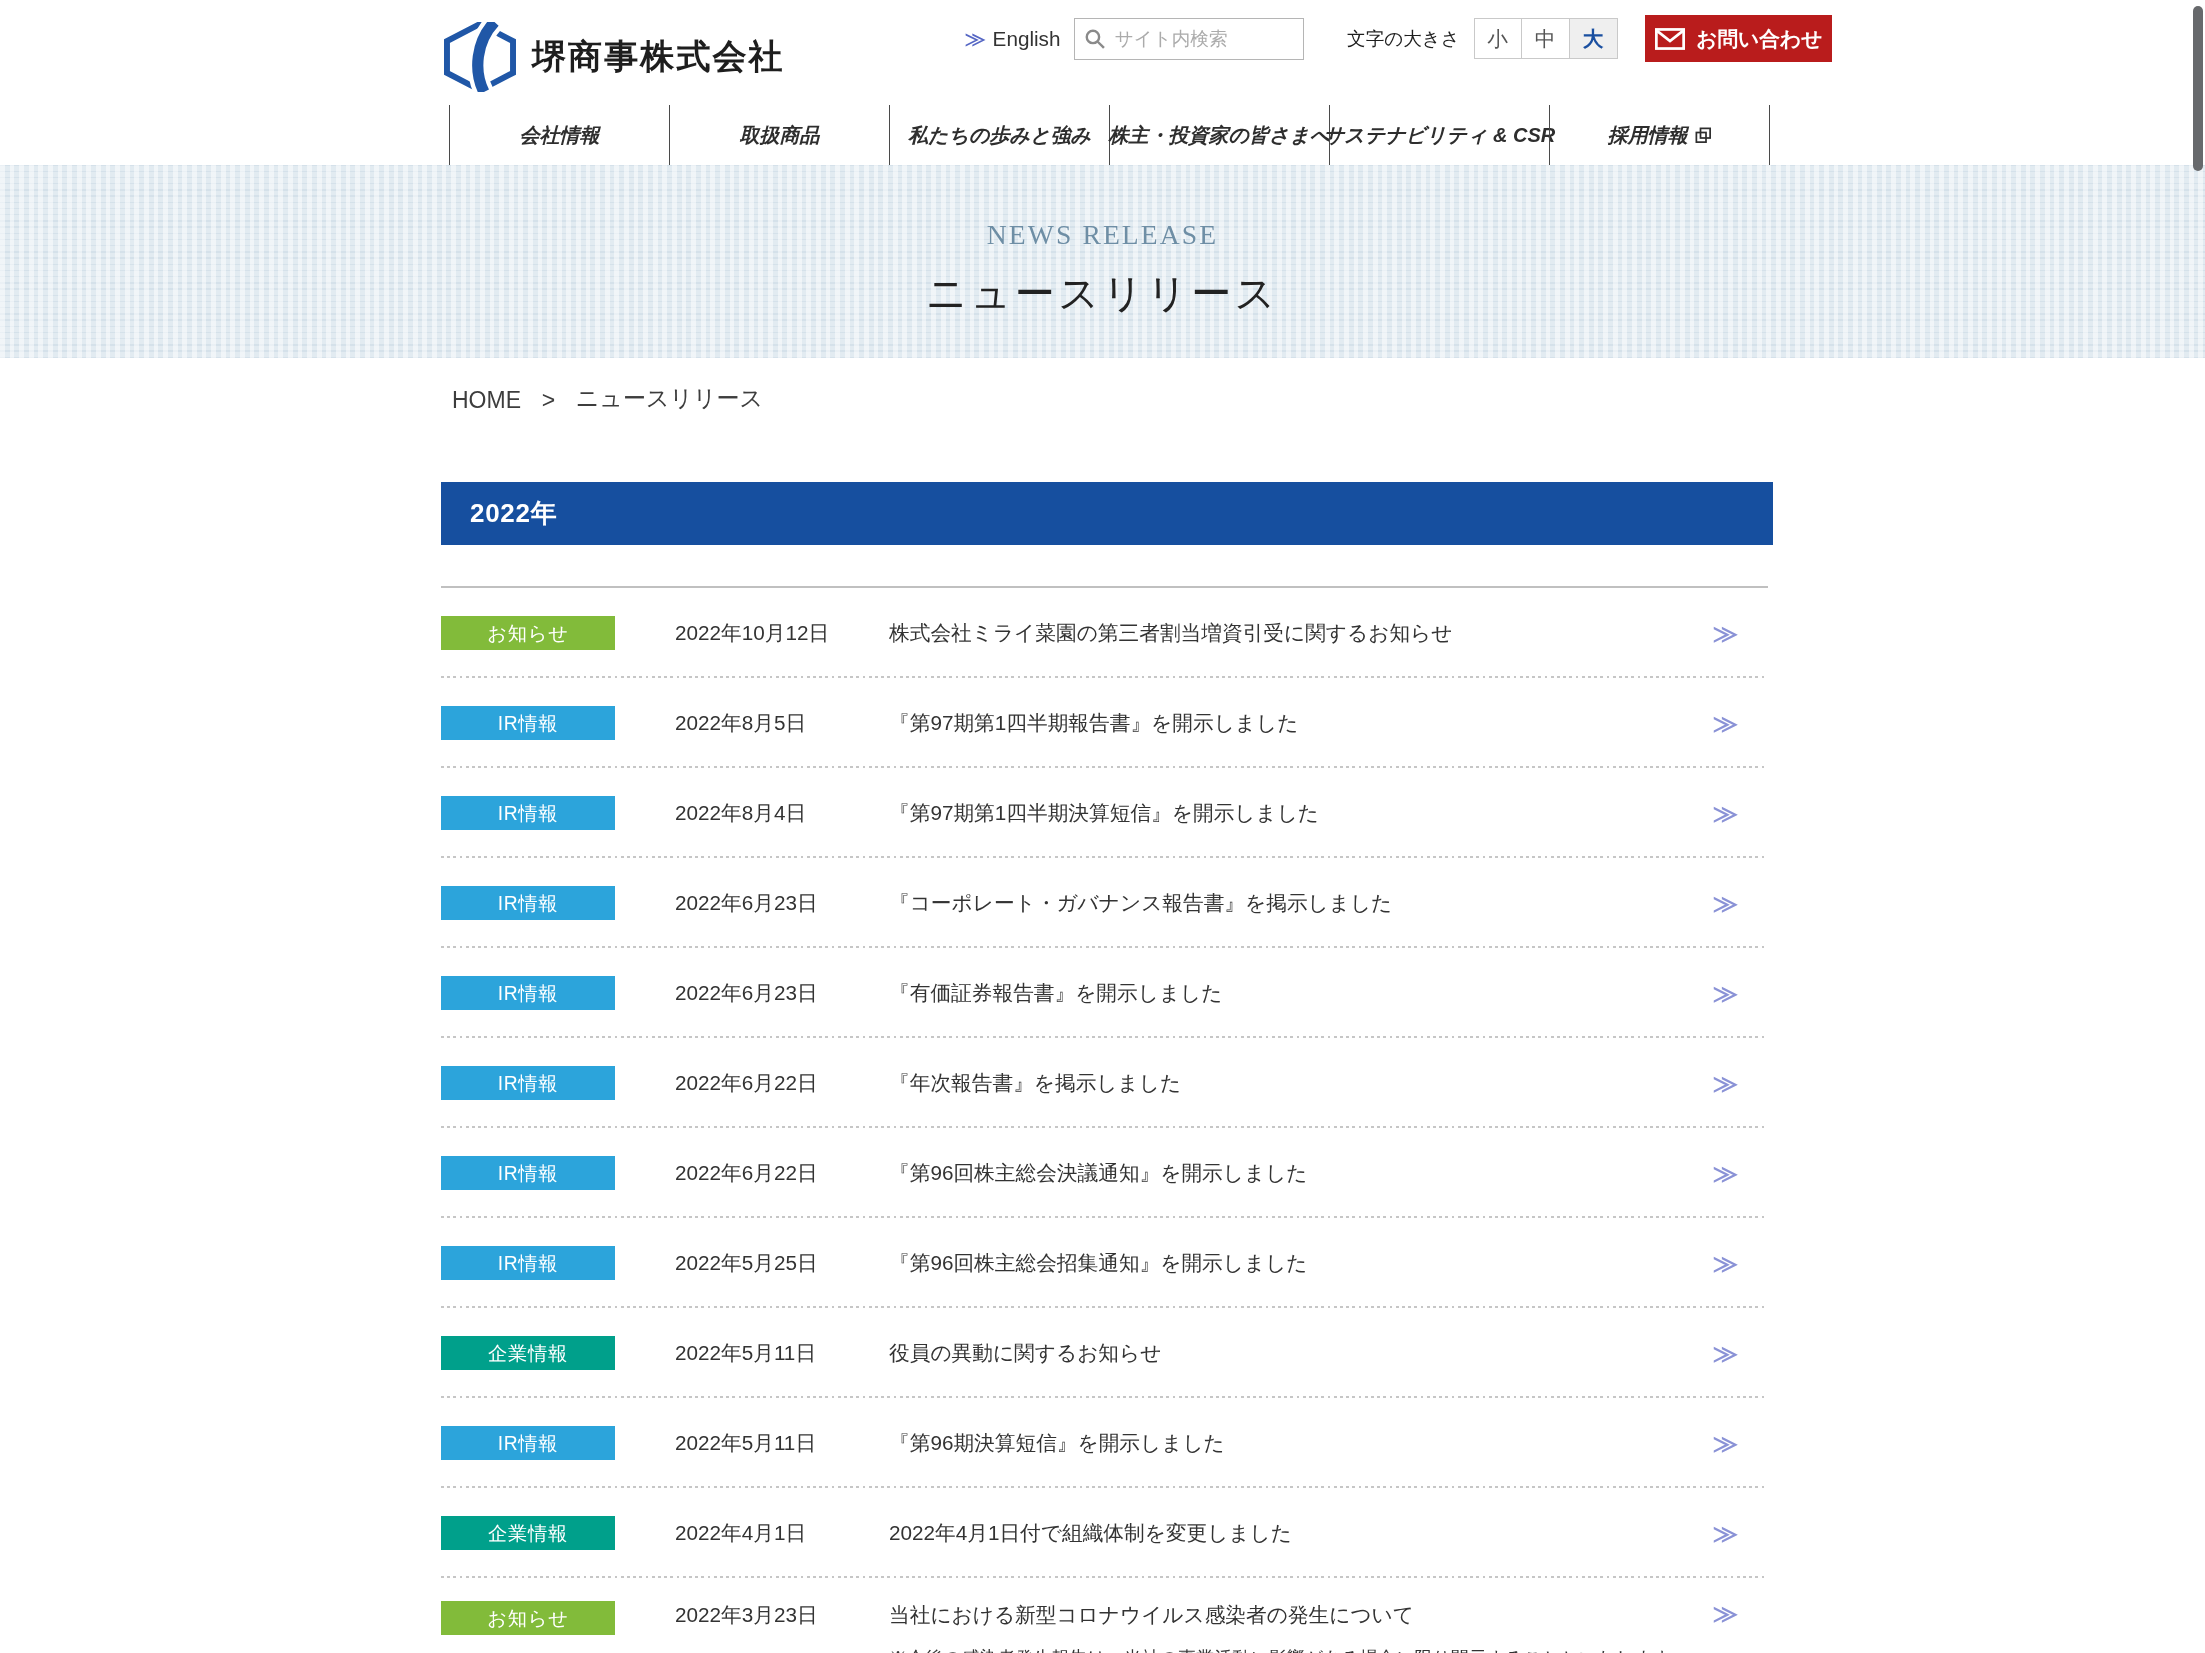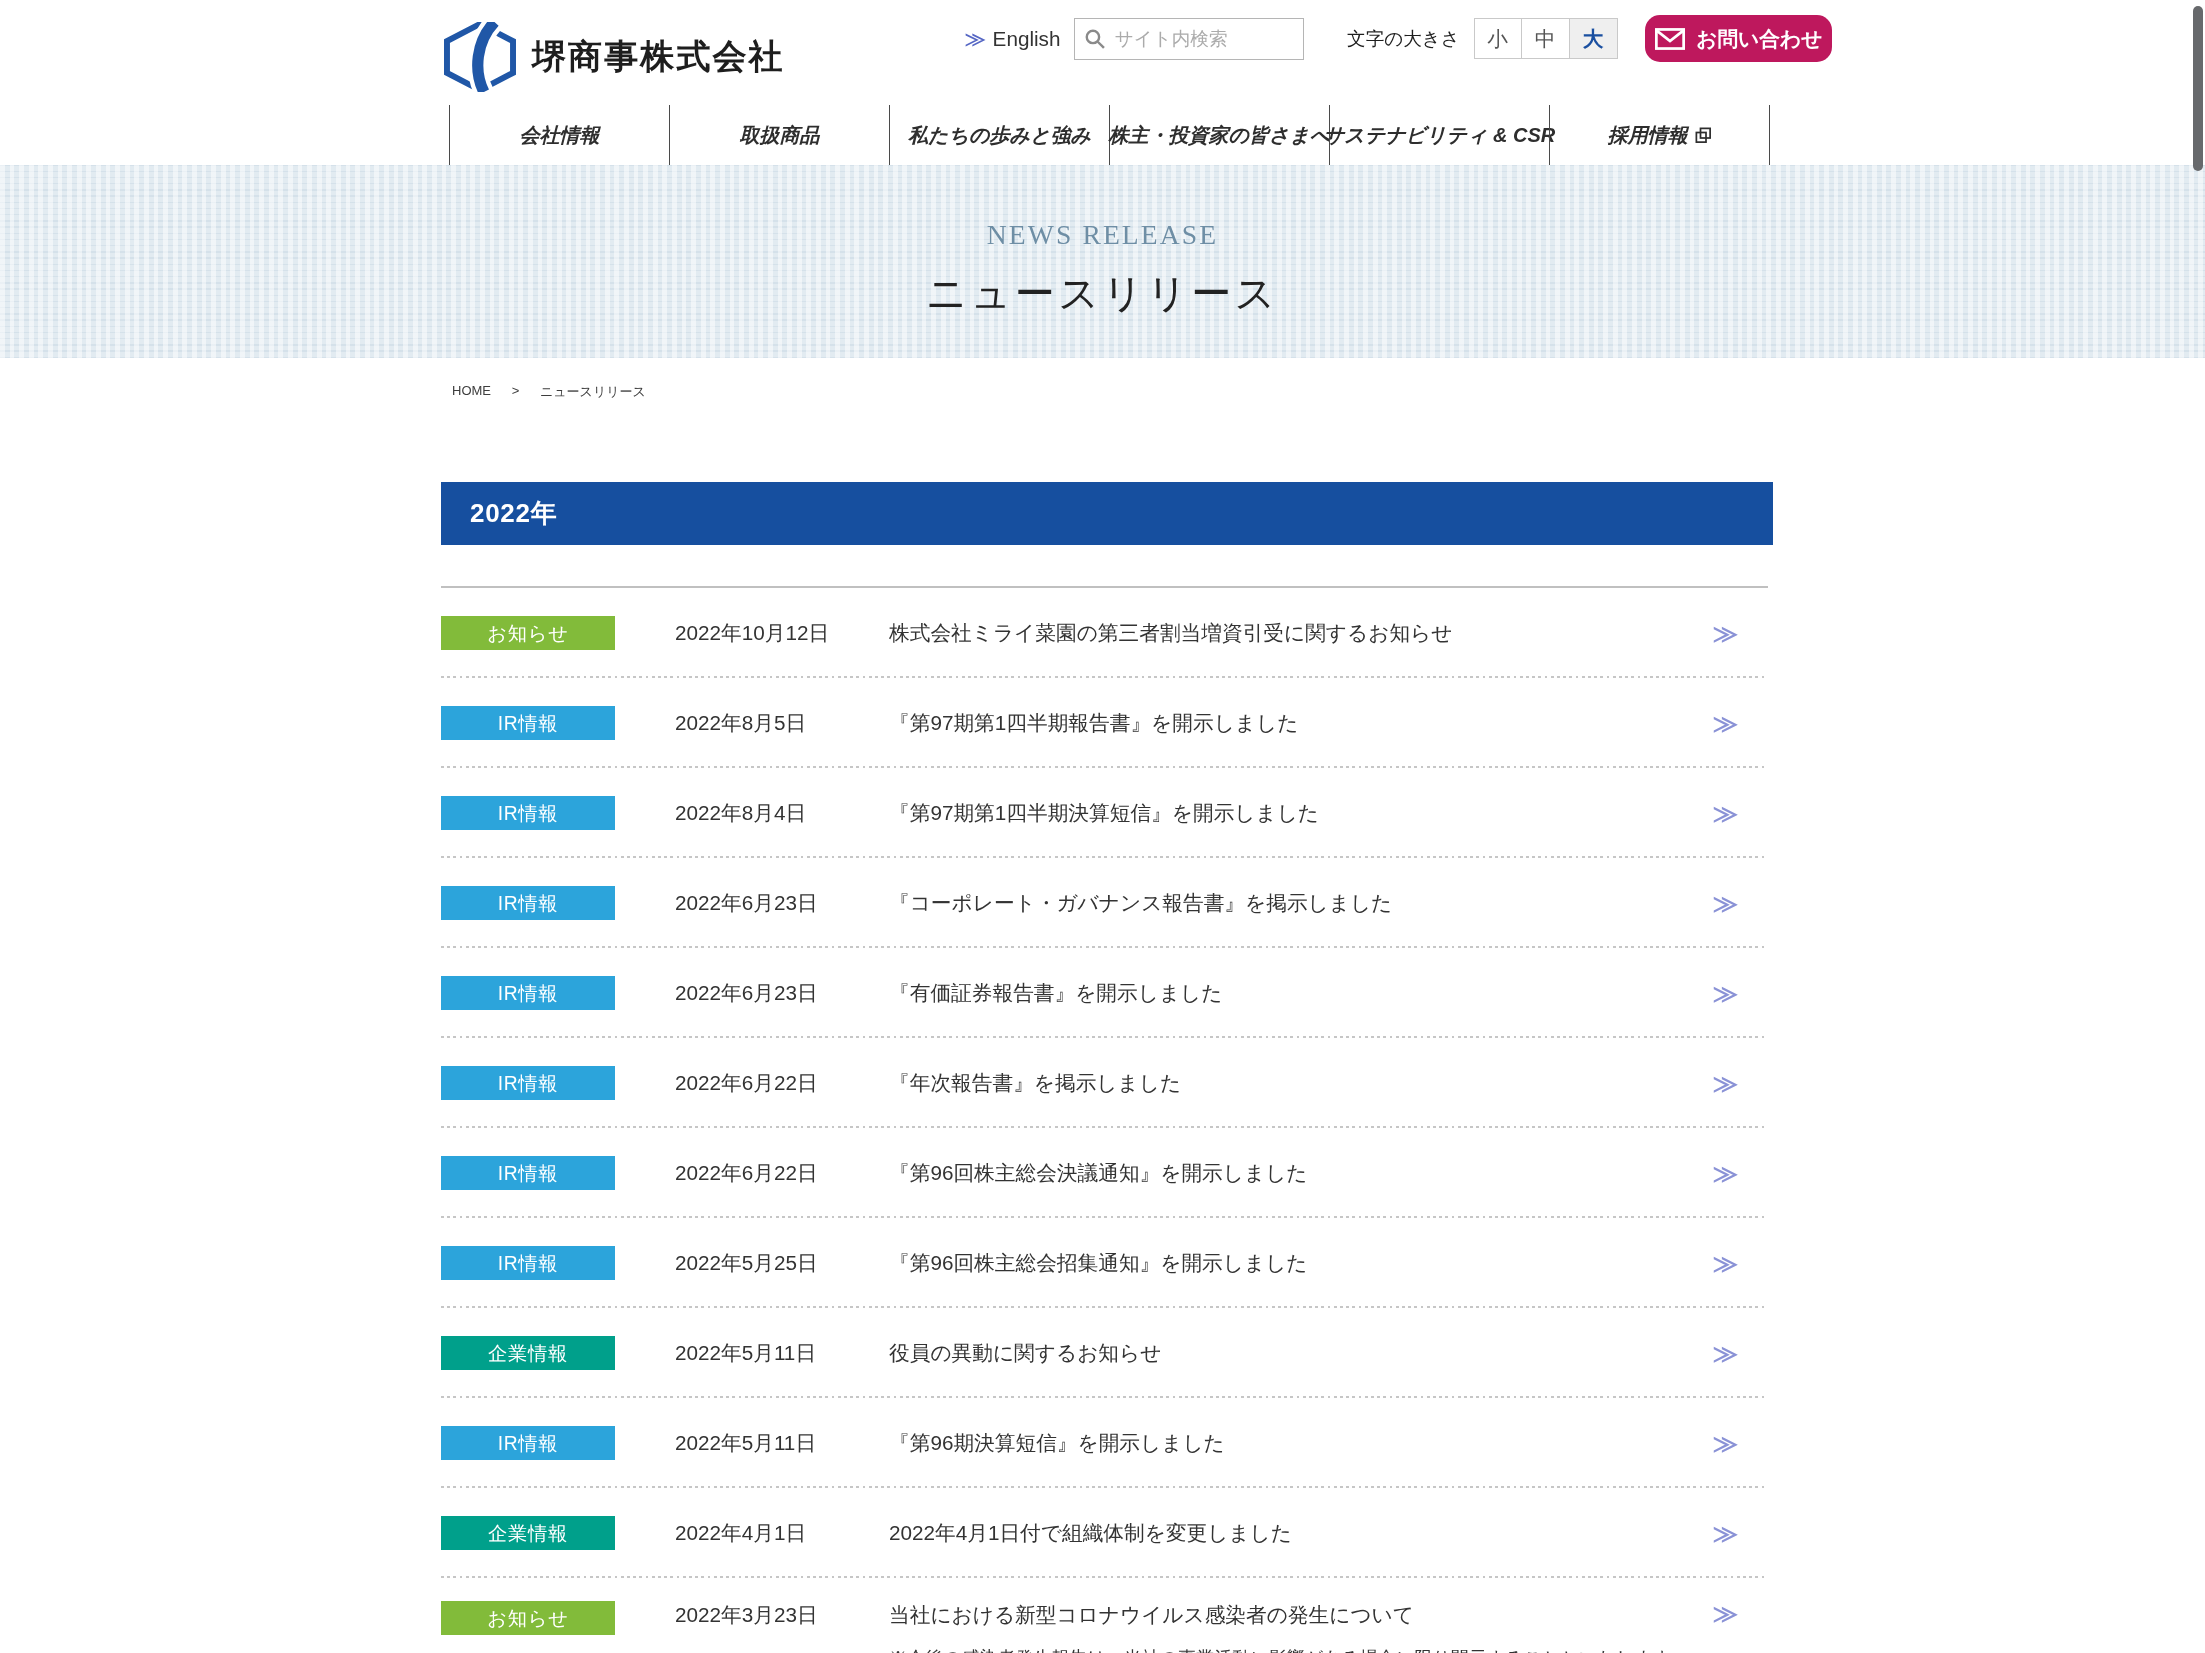--- a/index.html
+++ b/index.html
@@ -33,21 +33,21 @@
   
   .hero{position:absolute;top:165px;left:0;width:2205px;height:193px;text-align:center;
     background-color:#e2ebf1;
     background-image:
       repeating-linear-gradient(90deg, rgba(255,255,255,0.5) 0 4.8px, rgba(255,255,255,0) 4.8px 9.6px),
       repeating-linear-gradient(0deg, rgba(160,185,205,0.20) 0 1.4px, rgba(160,185,205,0) 1.4px 6.2px);}
   .hero-sub{padding-top:54px;font-family:"Liberation Serif",serif;font-size:27.6px;letter-spacing:2.1px;color:#6e8ea5;}
   .hero-title{margin:15px 0 0 0;font-size:40px;font-weight:500;color:#222;letter-spacing:3.4px;}
 
   
-  .breadcrumb{position:absolute;left:452px;top:383px;display:flex;align-items:flex-start;gap:20.7px;font-size:13px;color:#3d3d3d;}
+  .breadcrumb{position:absolute;left:452px;top:383px;display:flex;align-items:flex-end;gap:20.7px;font-size:23px;color:#3d3d3d;}
   .breadcrumb a{color:#3d3d3d;text-decoration:none;cursor:pointer;}
 
   
   .year-bar{position:absolute;left:441px;top:482px;width:1332px;height:63px;color:#fff;font-size:26px;font-weight:700;display:flex;align-items:center;padding-left:29px;box-sizing:border-box;letter-spacing:0.7px;}
 
   
   .news-list{position:absolute;left:441px;top:586px;width:1327px;border-top:2.1px solid #c0c0c0;list-style:none;margin:0;padding:0;}
   .news-row{display:flex;align-items:center;height:90px;position:relative;}
   .news-row:not(.has-note)::after{content:"";position:absolute;left:0;right:0;bottom:0;height:2.1px;
     background:repeating-linear-gradient(90deg,#c6c6c6 0 2.8px,transparent 2.8px 6.2px);}
@@ -91,21 +91,21 @@
         <input type="text" placeholder="サイト内検索" style="">
       </div>
 
       <span class="fs-label">文字の大きさ</span>
       <div class="fs-group" id="fs-group">
           <button class="fs-btn">小</button>
           <button class="fs-btn">中</button>
           <button class="fs-btn active" style="color: rgb(26, 79, 160);">大</button>
         </div>
 
-      <button class="contact-btn" id="contact-btn" style="background: #be185d; border-radius: 15px;">
+      <button class="contact-btn" id="contact-btn" style="background: #b91c1c;">
         <svg width="30" height="22" viewBox="0 0 44 32">
           <rect x="2" y="2" width="40" height="28" fill="none" stroke="#ffffff" stroke-width="4"></rect>
           <polyline points="3,4 22,19 41,4" fill="none" stroke="#ffffff" stroke-width="4"></polyline>
         </svg>
         <span>お問い合わせ</span>
       </button>
     </div>
 
     <nav class="main-nav" id="main-nav">
         <div class="nav-item">

